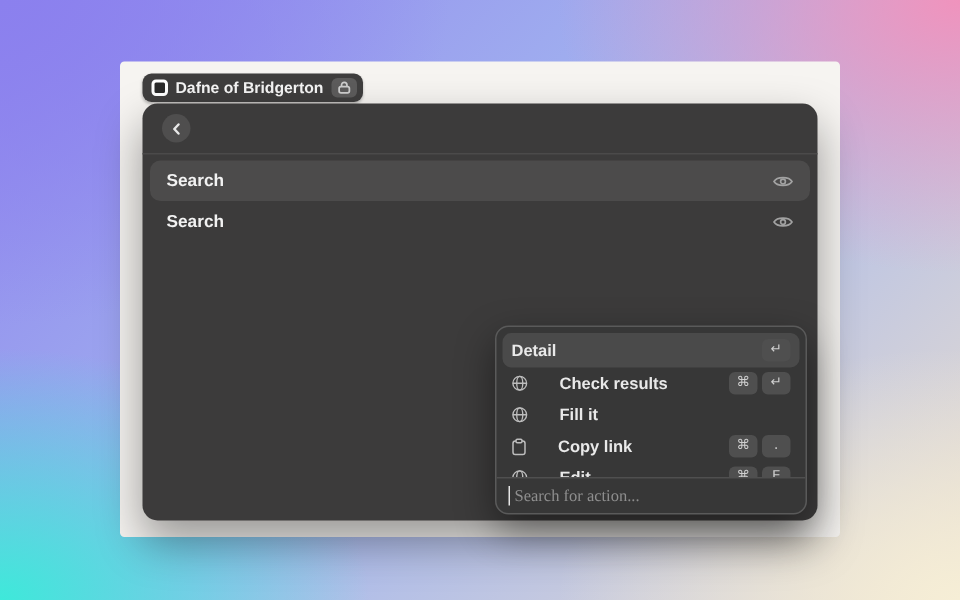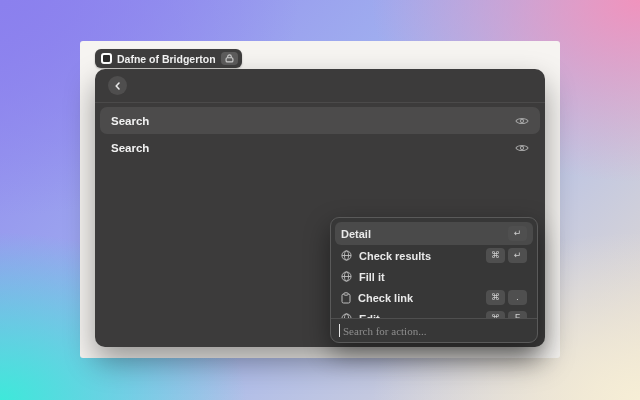--- a/index.html
+++ b/index.html
@@ -59,21 +59,21 @@
   
   .action-menu{
     position:absolute;right:7px;bottom:4px;width:208px;height:126px;
     background:#373737;border:1px solid #5a5a5a;border-radius:9px;
     box-shadow:0 10px 26px rgba(0,0,0,.45);
     box-sizing:border-box;overflow:hidden;display:flex;flex-direction:column;
   }
   .menu-items{height:100px;overflow:hidden;padding:4px 4px 0 4px;box-sizing:border-box;}
   .menu-row{
     height:21px;border-radius:6px;display:flex;align-items:center;
-    padding:0 6px;gap:7px;cursor:default;
+    padding:0 6px;gap:21px;cursor:default;
   }
   .menu-row.selected{background:#4a4a4a;height:23px;}
   .menu-row .mi{flex:0 0 auto;display:flex;align-items:center;}
   .menu-label{color:#e9e9e9;font-size:11px;font-weight:600;flex:1 1 auto;white-space:nowrap;}
   .keys{display:flex;gap:3px;flex:0 0 auto;}
   .key{
     min-width:15px;height:15px;padding:0 2px;border-radius:4px;background:#4f4f4f;
     color:#cfcfcf;font-size:9px;line-height:15px;text-align:center;
     font-family:"DejaVu Sans",sans-serif;
   }
@@ -176,21 +176,21 @@
             <span class="menu-label">Fill it</span>
           </div>
 
           <div class="menu-row">
             <span class="mi">
               <svg width="10" height="12" viewBox="0 0 10 12" fill="none" stroke="#bdbdbd" stroke-width="1">
                 <rect x="1" y="2" width="8" height="9" rx="1.5"></rect>
                 <rect x="3" y="0.8" width="4" height="2.4" rx="0.8" fill="#373737"></rect>
               </svg>
             </span>
-            <span class="menu-label">Check link</span>
+            <span class="menu-label">Copy link</span>
             <span class="keys">
               <span class="key">⌘</span>
               <span class="key">.</span>
             </span>
           </div>
 
           <div class="menu-row">
             <span class="mi">
               <svg width="11" height="11" viewBox="0 0 12 12" fill="none" stroke="#bdbdbd" stroke-width="1">
                 <circle cx="6" cy="6" r="5"></circle>

